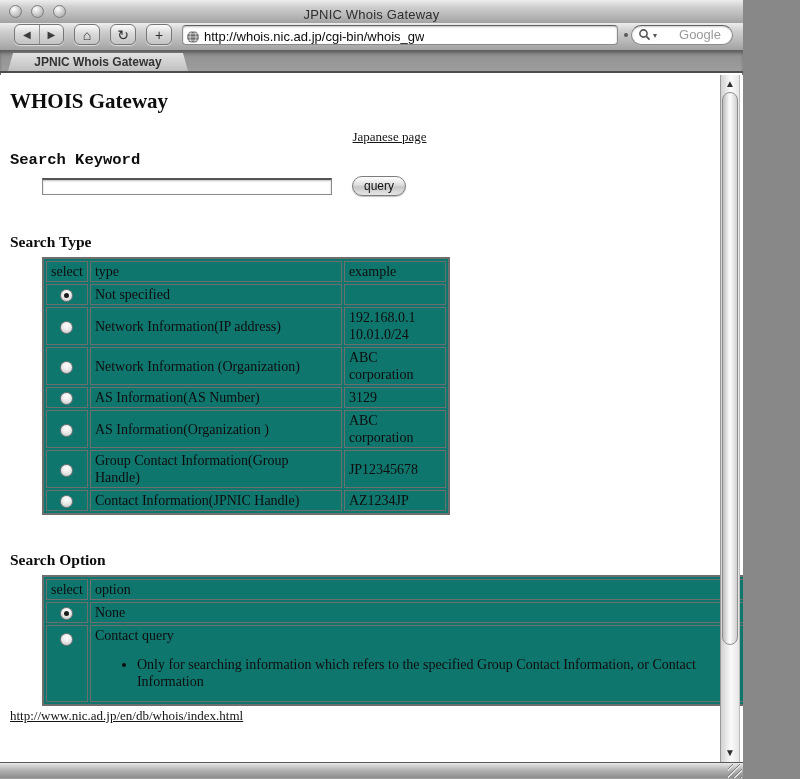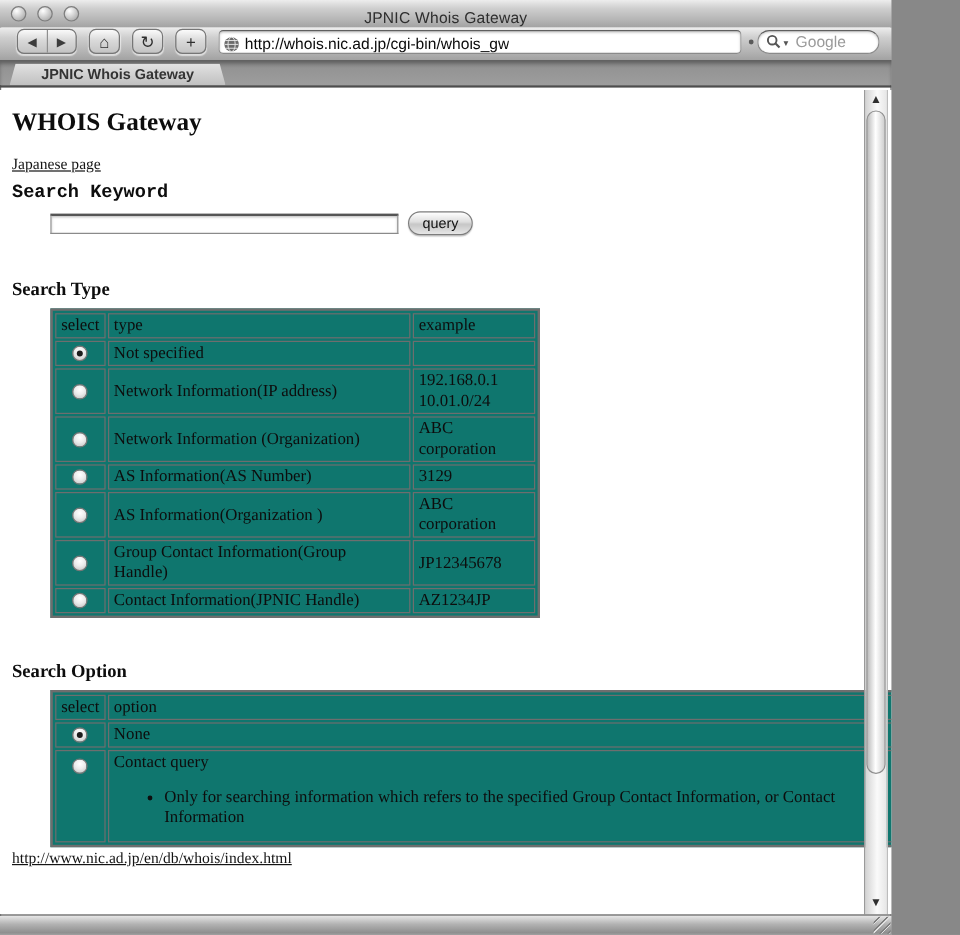--- a/index.html
+++ b/index.html
@@ -53,21 +53,21 @@
     box-shadow: inset 0 1px 2px rgba(0,0,0,0.25);
   }
   .urltext { font-size:13px; color:#0a0a0a; white-space:nowrap; overflow:hidden; }
   .sep-dot { width:4px; height:4px; border-radius:50%; background:#5a5a5a; margin:0 3px 0 6px; }
   .searchfield {
     flex:1; height:20px; background:#fff; border:1px solid #8a8a8a; border-top-color:#5f5f5f;
     border-radius:10px; display:flex; align-items:center; padding:0 8px 0 6px; gap:2px;
     box-shadow: inset 0 1px 2px rgba(0,0,0,0.2);
   }
   .caret { font-size:8px; color:#555; margin-top:1px; }
-  .ph { font-size:13px; color:#9a9a9a; margin-left:4px; }
+  .ph { font-size:13px; color:#9a9a9a; margin-left:20px; }
   
   .tabbar {
     position:absolute; top:50px; left:0; right:0; height:23px;
     background: linear-gradient(#7f7f7f, #949494 35%, #9d9d9d);
     border-bottom:2px solid #4d4d4d;
     box-shadow: inset 0 3px 3px rgba(0,0,0,0.25);
   }
   .tab {
     position:absolute; left:8px; bottom:0; width:180px; height:18px;
     background: linear-gradient(#e2e2e2, #c0c0c0);
@@ -79,25 +79,25 @@
   .content {
     position:absolute; top:75px; left:0; right:0; bottom:17px;
     background:#fff; overflow:hidden;
   }
   .page {
     position:absolute; top:0; left:0; width:775px; height:100%;
     padding:0 6px 0 10px; overflow:hidden;
     font-family:"Liberation Serif", serif; color:#0d0d0d;
   }
   .page h1 { margin-top:14px; font-size:21px; line-height:24px; font-weight:bold; }
-  .jp-row { margin-top:16px; text-align:left; font-size:13px; }
+  .jp-row { margin-top:16px; text-align:center; font-size:13px; }
   a.link { color:#141414; text-decoration:underline; font-size:13px; cursor:pointer; }
   .page h3 { font-size:15.5px; font-weight:bold; }
   .h-keyword { margin-top:6px;font-family:Liberation Mono, monospace; }
-  .kw-row { margin:7px 0 0 32px; display:flex; align-items:center; gap:8px; }
+  .kw-row { margin:7px 0 0 32px; display:flex; align-items:center; gap:20px; }
   .kw-input {
     width:290px; height:17px; border:1px solid #8a8a8a; border-top:2px solid #555;
     box-shadow: inset 0 1px 2px rgba(0,0,0,0.25); font-size:12px; padding:0 2px;
   }
   .aqua-btn {
     height:20px; padding:0 11px; border:1px solid #7d7d7d; border-radius:10px;
     background: linear-gradient(#ffffff, #dddddd 45%, #c6c6c6 55%, #e6e6e6);
     font-family:"Liberation Sans", sans-serif; font-size:12px; color:#111;
     box-shadow: 0 1px 1px rgba(0,0,0,0.25);
   }

